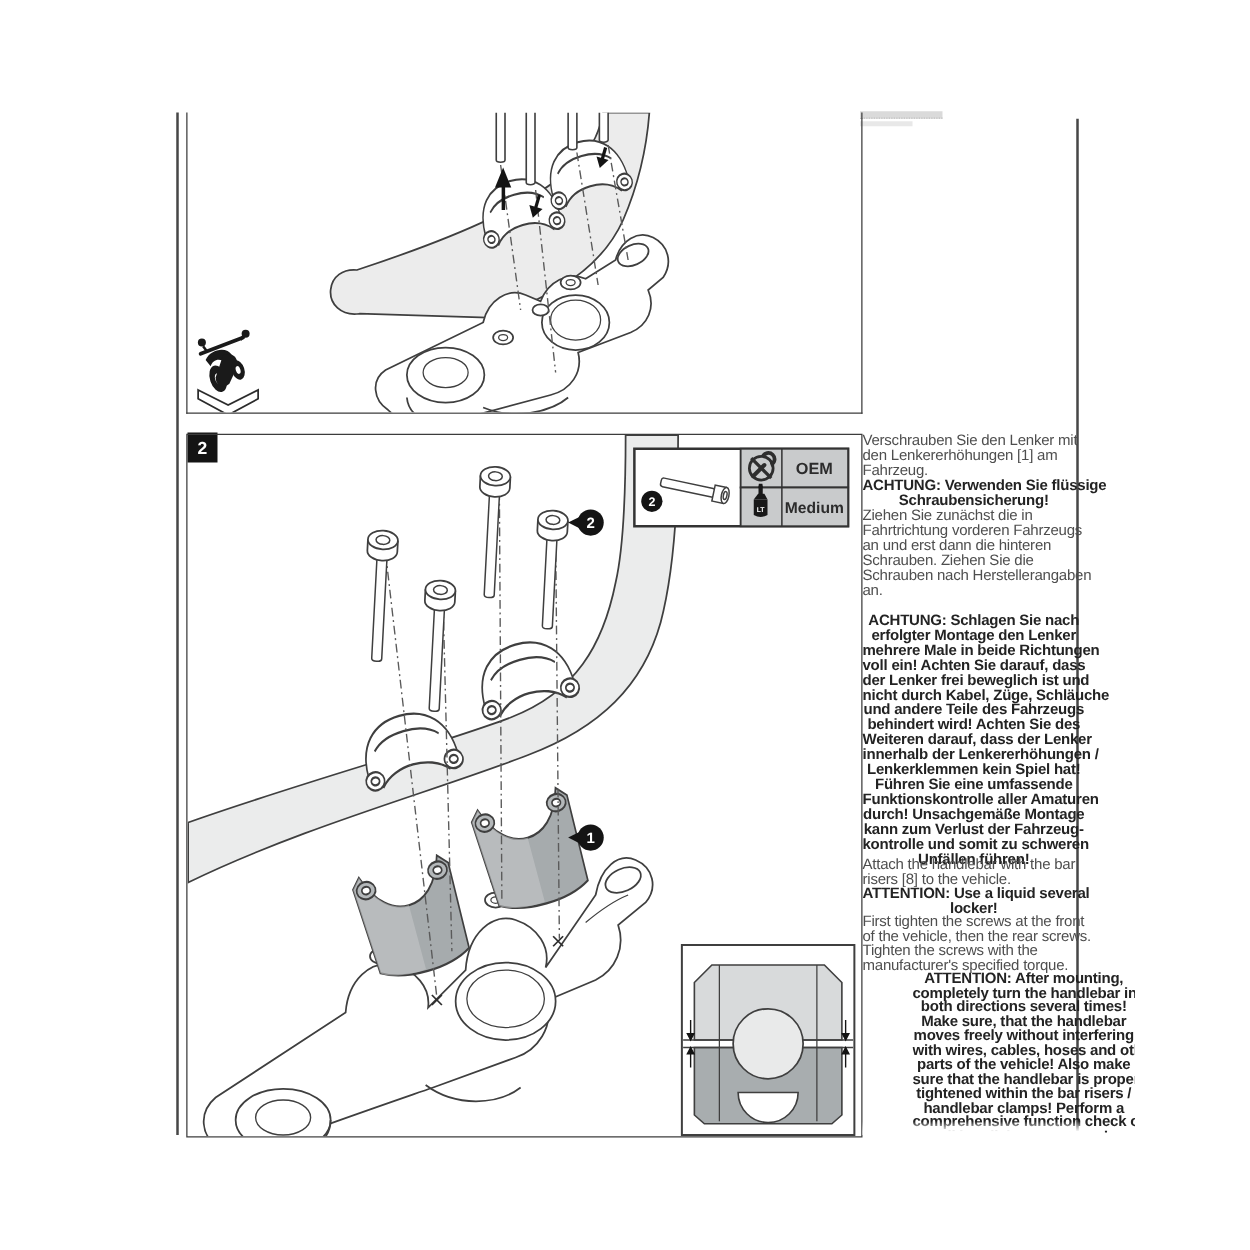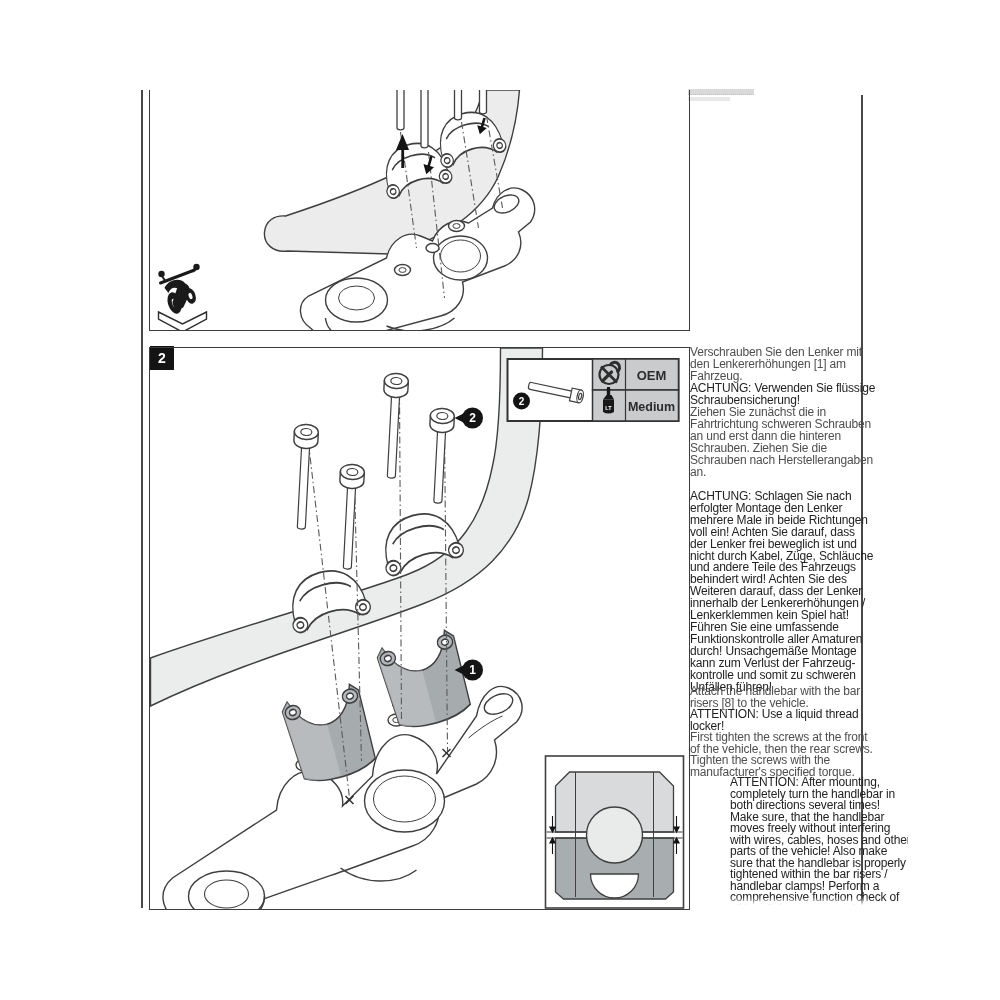--- a/index.html
+++ b/index.html
@@ -23,21 +23,21 @@
   
   #frag{position:absolute;left:688px;top:88px;width:72px;height:15px;overflow:hidden;}
   #frag .b1{height:5px;width:66px;background:#bdbdbd;opacity:.55;margin-top:1px;
             border-bottom:1px dotted #8a8a8a;}
   #frag .b2{height:4px;width:42px;background:#d2d2d2;opacity:.5;margin-top:2px;}
   
   .txt{position:absolute;left:690px;width:178px;white-space:pre;
        font-size:12px;letter-spacing:-0.18px;color:#4e4e4e;}
   .de{line-height:11.9px;}
   .en{line-height:11.5px;}
-  .b{font-weight:normal;color:#232323;}
+  .b{font-weight:bold;color:#232323;text-align:center;}
   #en2wrap{position:absolute;left:730px;top:777px;width:178px;height:129px;overflow:hidden;}
   #en2fade{position:absolute;left:690px;top:897px;width:178px;height:11px;
            background:linear-gradient(rgba(255,255,255,0),#ffffff 75%);}
   text{font-family:"Liberation Sans",sans-serif;}
 </style>
 </head>
 <body>
 
 <div class="vrule" id="rule-left"></div>
 <div class="vrule" id="rule-right"></div>
@@ -303,21 +303,21 @@
   </g>
 </svg>
 </div>
 
 <div class="txt de abs" style="top:347px">Verschrauben Sie den Lenker mit
 den Lenkererhöhungen [1] am
 Fahrzeug.</div>
 <div class="txt de b abs" style="top:383px">ACHTUNG: Verwenden Sie flüssige
 Schraubensicherung!</div>
 <div class="txt de abs" style="top:407px">Ziehen Sie zunächst die in
-Fahrtrichtung schweren Schrauben
+Fahrtrichtung vorderen Fahrzeugs
 an und erst dann die hinteren
 Schrauben. Ziehen Sie die
 Schrauben nach Herstellerangaben
 an.</div>
 <div class="txt de b abs" style="top:491px">ACHTUNG: Schlagen Sie nach
 erfolgter Montage den Lenker
 mehrere Male in beide Richtungen
 voll ein! Achten Sie darauf, dass
 der Lenker frei beweglich ist und
 nicht durch Kabel, Züge, Schläuche
@@ -328,21 +328,21 @@
 Lenkerklemmen kein Spiel hat!
 Führen Sie eine umfassende
 Funktionskontrolle aller Amaturen
 durch! Unsachgemäße Montage
 kann zum Verlust der Fahrzeug-
 kontrolle und somit zu schweren
 Unfällen führen!</div>
 
 <div class="txt en abs" style="top:686px">Attach the handlebar with the bar
 risers [8] to the vehicle.</div>
-<div class="txt en b abs" style="top:709px">ATTENTION: Use a liquid thread
+<div class="txt en b abs" style="top:709px">ATTENTION: Use a liquid several
 locker!</div>
 <div class="txt en abs" style="top:732px">First tighten the screws at the front
 of the vehicle, then the rear screws.
 Tighten the screws with the
 manufacturer's specified torque.</div>
 <div id="en2wrap">
   <div class="txt en b" style="position:static">ATTENTION: After mounting,
 completely turn the handlebar in
 both directions several times!
 Make sure, that the handlebar

